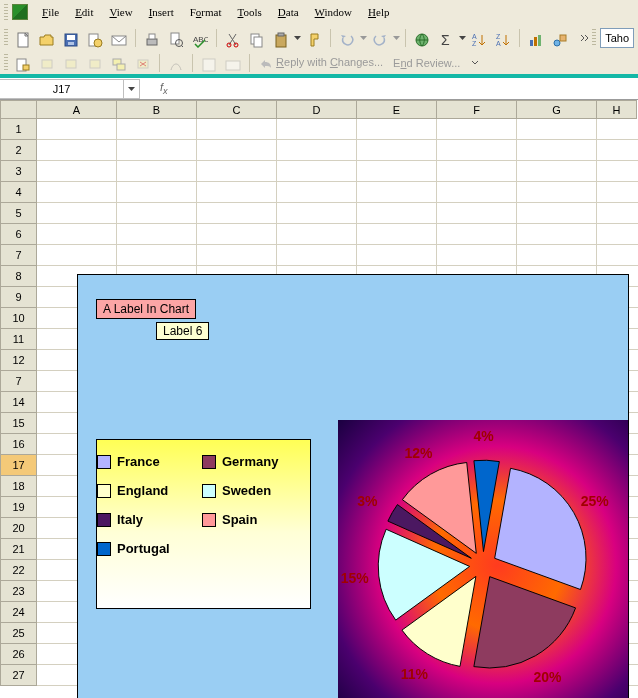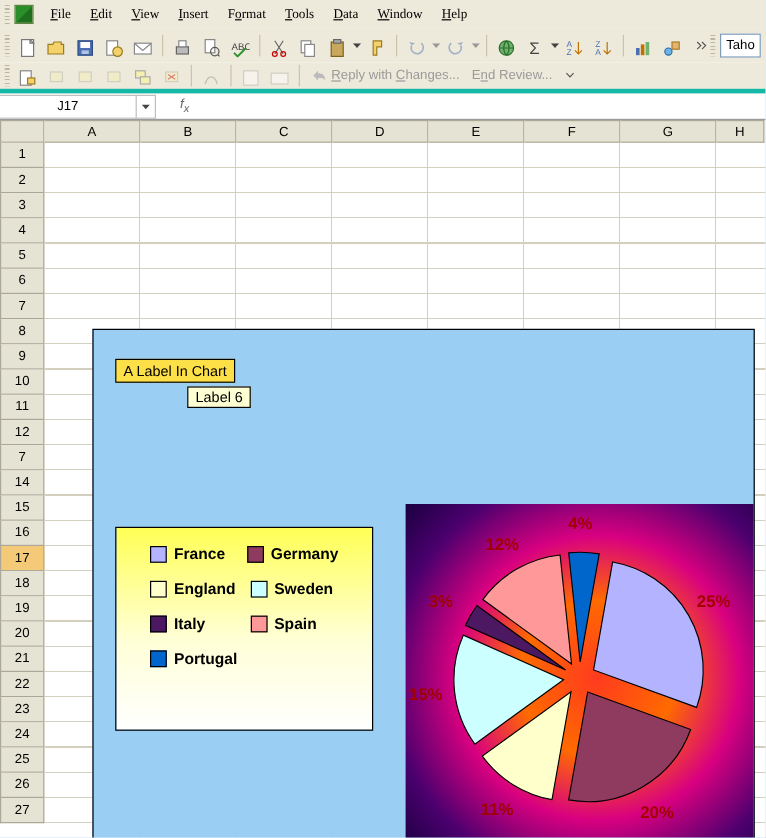--- a/index.html
+++ b/index.html
@@ -81,21 +81,21 @@
   }
   .review-link {
     color:#9a9a9a;padding:2px 4px;
   }
   .review-link .ul { text-decoration: underline; }
   .namebox-row {
     display:flex;align-items:center;height:22px;
     background:#fff;border-bottom:1px solid #9b9b9b;
   }
   .namebox {
-    width:114px;border:1px solid #bfbfbf;border-left:none;
+    width:124px;border:1px solid #bfbfbf;border-left:none;
     height:20px;display:flex;align-items:center;justify-content:center;
     background:#fff;position:relative;
     font-weight:normal;
   }
   .namebox-arrow {
     width:16px;height:20px;border:1px solid #bfbfbf;border-left:none;
     display:flex;align-items:center;justify-content:center;background:#fff;
   }
   .fx-area {
     display:flex;align-items:center;gap:6px;padding-left:20px;color:#666;
@@ -139,34 +139,34 @@
     position:absolute;
     left:77px;
     top:174px;
     width:552px;
     height:510px;
     background:#9acef3;
     border:1px solid #000;
   }
   .chart-label1 {
     position:absolute;left:18px;top:24px;
-    background:#fde047;border:1px solid #000;padding:2px 6px;
+    background:#fca5a5;border:1px solid #000;padding:2px 6px;
     font-size:12px;
   }
   .chart-label2 {
     position:absolute;left:78px;top:47px;
     background:#feffd2;border:1px solid #000;padding:1px 6px;
     font-size:12px;
   }
   .legend {
     position:absolute;left:18px;top:164px;
     width:215px;height:170px;
     background:linear-gradient(to bottom,#ffff55 0%, #ffffd6 55%, #ffffff 100%);
     border:1px solid #000;
-    padding:14px 28px;
+    padding:14px 0;
     font-size:13px;font-weight:bold;color:#000;
   }
   .legend-row { display:flex; gap:10px; margin-bottom:14px;}
   .legend-item { display:flex; align-items:center; gap:6px; width:95px;}
   .swatch { width:14px;height:14px;border:1px solid #000; }
   .plot {
     position:absolute;
     left:260px; top:145px;
     width:290px; height:290px;
     background:

